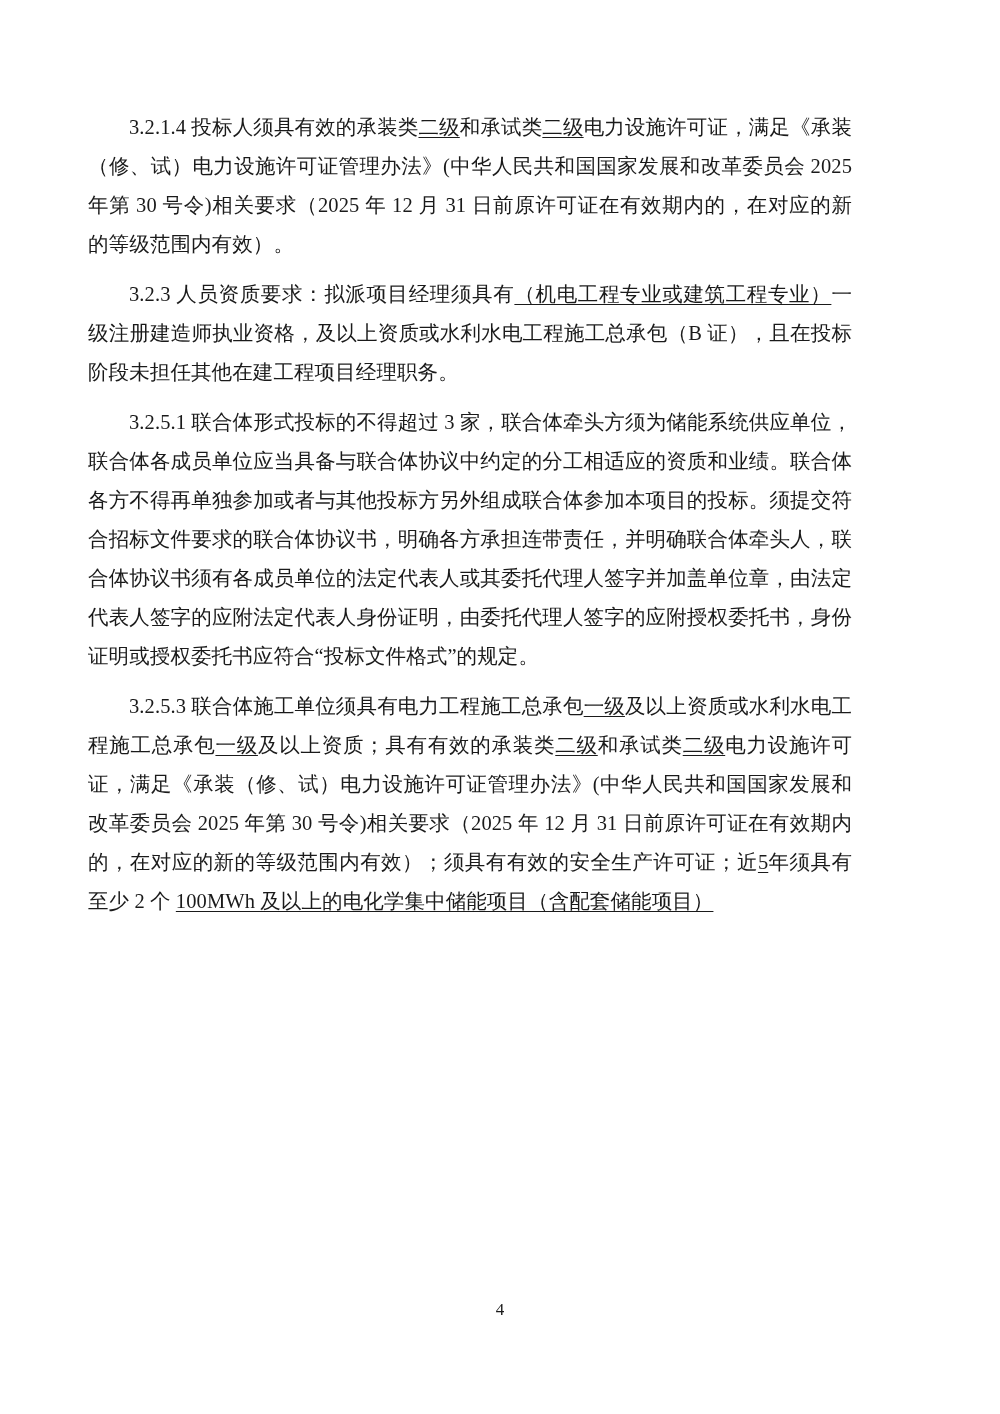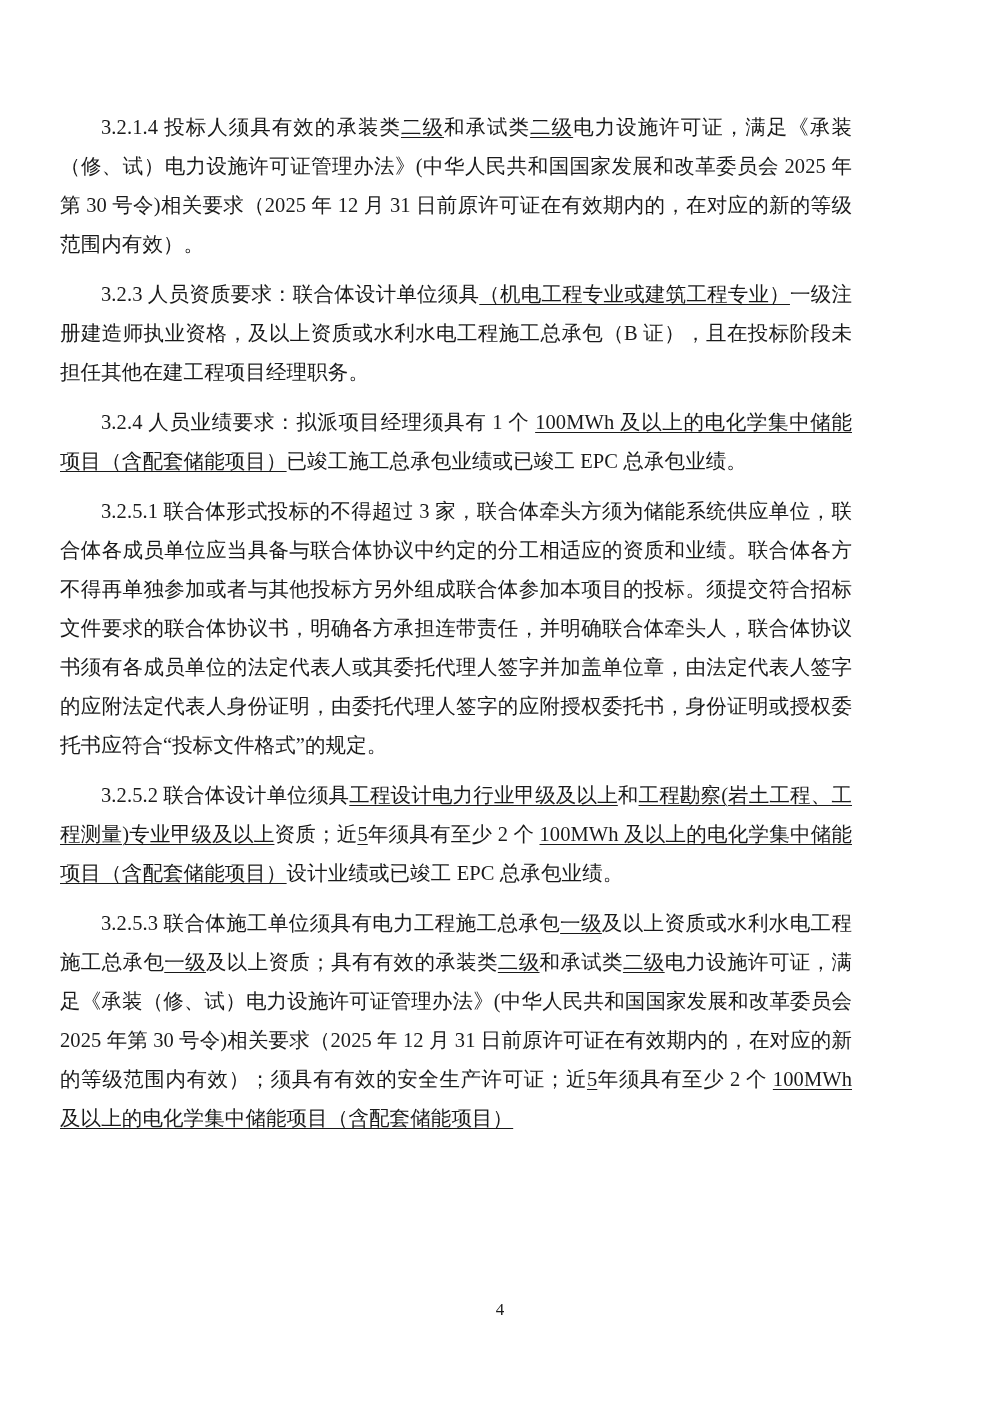--- a/index.html
+++ b/index.html
@@ -14,21 +14,21 @@
     color: #1a1a1a;
     position: relative;
     overflow: hidden;
   }
   .page {
     position: absolute;
     top: 0; left: 0;
     width: 1000px;
     height: 1414px;
     box-sizing: border-box;
-    padding: 108px 148px 60px 60px;
+    padding: 108px 148px 60px 88px;
   }
   .doc-body {
     font-size: 20.5px;
     line-height: 39px;
     text-align: justify;
     text-justify: inter-ideograph;
     letter-spacing: 0.1px;
   }
   p.para {
     margin: 0 0 11px 0;
@@ -52,20 +52,18 @@
     font-family: "Liberation Serif", "DejaVu Serif", serif;
     color: #1a1a1a;
   }
 </style>
 </head>
 <body>
 
 <div class="page">
   <div class="doc-body" id="doc-body">
       <p class="para"><span>3.2.1.4 投标人须具有效的承装类</span><span class="u">二级</span><span>和承试类</span><span class="u">二级</span><span>电力设施许可证，满足《承装（修、试）电力设施许可证管理办法》(中华人民共和国国家发展和改革委员会 2025 年第 30 号令)相关要求（2025 年 12 月 31 日前原许可证在有效期内的，在对应的新的等级范围内有效）。</span></p>
-      <p class="para"><span>3.2.3 人员资质要求：联合体设计单位须具</span><span class="u">（机电工程专业或建筑工程专业）</span><span>一级注册建造师执业资格，及以上资质或水利水电工程施工总承包（B 证），且在投标阶段未担任其他在建工程项目经理职务。</span></p>
-      <p class="para"><span>3.2.4 人员业绩要求：拟派项目经理须具有 1 个 </span><span class="u">100MWh 及以上的电化学集中储能项目（含配套储能项目）</span><span>已竣工施工总承包业绩或已竣工 EPC 总承包业绩。</span></p>
+      <p class="para"><span>3.2.3 人员资质要求：拟派项目经理须具有</span><span class="u">（机电工程专业或建筑工程专业）</span><span>一级注册建造师执业资格，及以上资质或水利水电工程施工总承包（B 证），且在投标阶段未担任其他在建工程项目经理职务。</span></p>
       <p class="para"><span>3.2.5.1 联合体形式投标的不得超过 3 家，联合体牵头方须为储能系统供应单位，联合体各成员单位应当具备与联合体协议中约定的分工相适应的资质和业绩。联合体各方不得再单独参加或者与其他投标方另外组成联合体参加本项目的投标。须提交符合招标文件要求的联合体协议书，明确各方承担连带责任，并明确联合体牵头人，联合体协议书须有各成员单位的法定代表人或其委托代理人签字并加盖单位章，由法定代表人签字的应附法定代表人身份证明，由委托代理人签字的应附授权委托书，身份证明或授权委托书应符合“投标文件格式”的规定。</span></p>
-      <p class="para"><span>3.2.5.2 联合体设计单位须具</span><span class="u">工程设计电力行业甲级及以上</span><span>和</span><span class="u">工程勘察(岩土工程、工程测量)专业甲级及以上</span><span>资质；近</span><span class="u">5</span><span>年须具有至少 2 个 </span><span class="u">100MWh 及以上的电化学集中储能项目（含配套储能项目）</span><span>设计业绩或已竣工 EPC 总承包业绩。</span></p>
       <p class="para"><span>3.2.5.3 联合体施工单位须具有电力工程施工总承包</span><span class="u">一级</span><span>及以上资质或水利水电工程施工总承包</span><span class="u">一级</span><span>及以上资质；具有有效的承装类</span><span class="u">二级</span><span>和承试类</span><span class="u">二级</span><span>电力设施许可证，满足《承装（修、试）电力设施许可证管理办法》(中华人民共和国国家发展和改革委员会 2025 年第 30 号令)相关要求（2025 年 12 月 31 日前原许可证在有效期内的，在对应的新的等级范围内有效）；须具有有效的安全生产许可证；近</span><span class="u">5</span><span>年须具有至少 2 个 </span><span class="u">100MWh 及以上的电化学集中储能项目（含配套储能项目）</span></p>
     </div>
   <div class="page-number">4</div>
 </div>
 
 </body></html>

